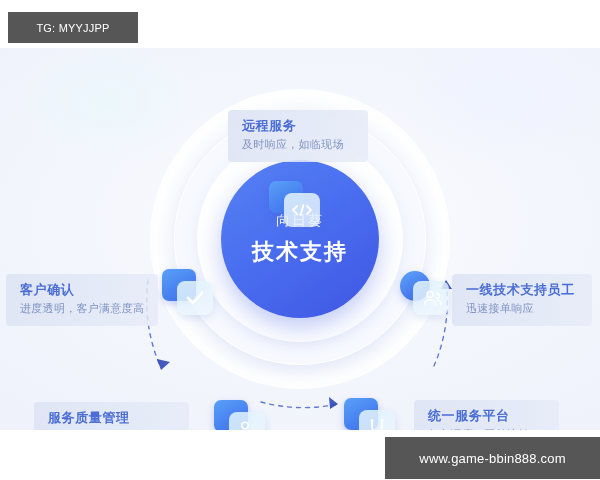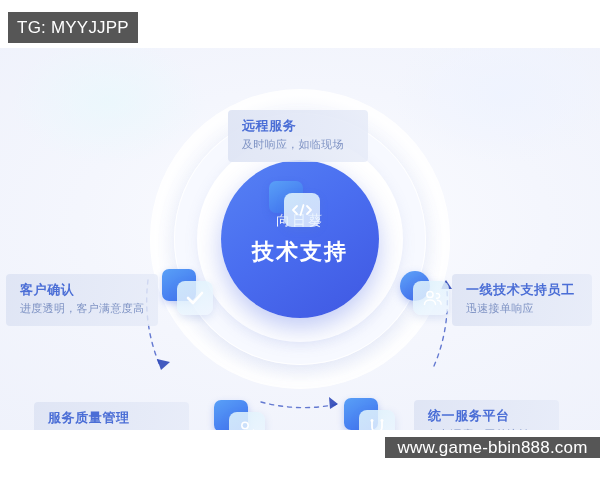--- a/index.html
+++ b/index.html
@@ -25,28 +25,28 @@
     align-items: center;
     justify-content: center;
     letter-spacing: .2px;
     white-space: nowrap;
   }
   #wm-top {
     left: 8px;
     top: 12px;
     width: 130px;
     height: 31px;
-    font-size: 17px;
+    font-size: 11px;
   }
   #wm-bottom {
     left: 385px;
     top: 437px;
     width: 215px;
-    height: 21px;
-    font-size: 17px;
+    height: 42px;
+    font-size: 13px;
   }
 
   
   #panel {
     position: absolute;
     left: 0;
     top: 48px;
     width: 600px;
     height: 382px;
     background:

